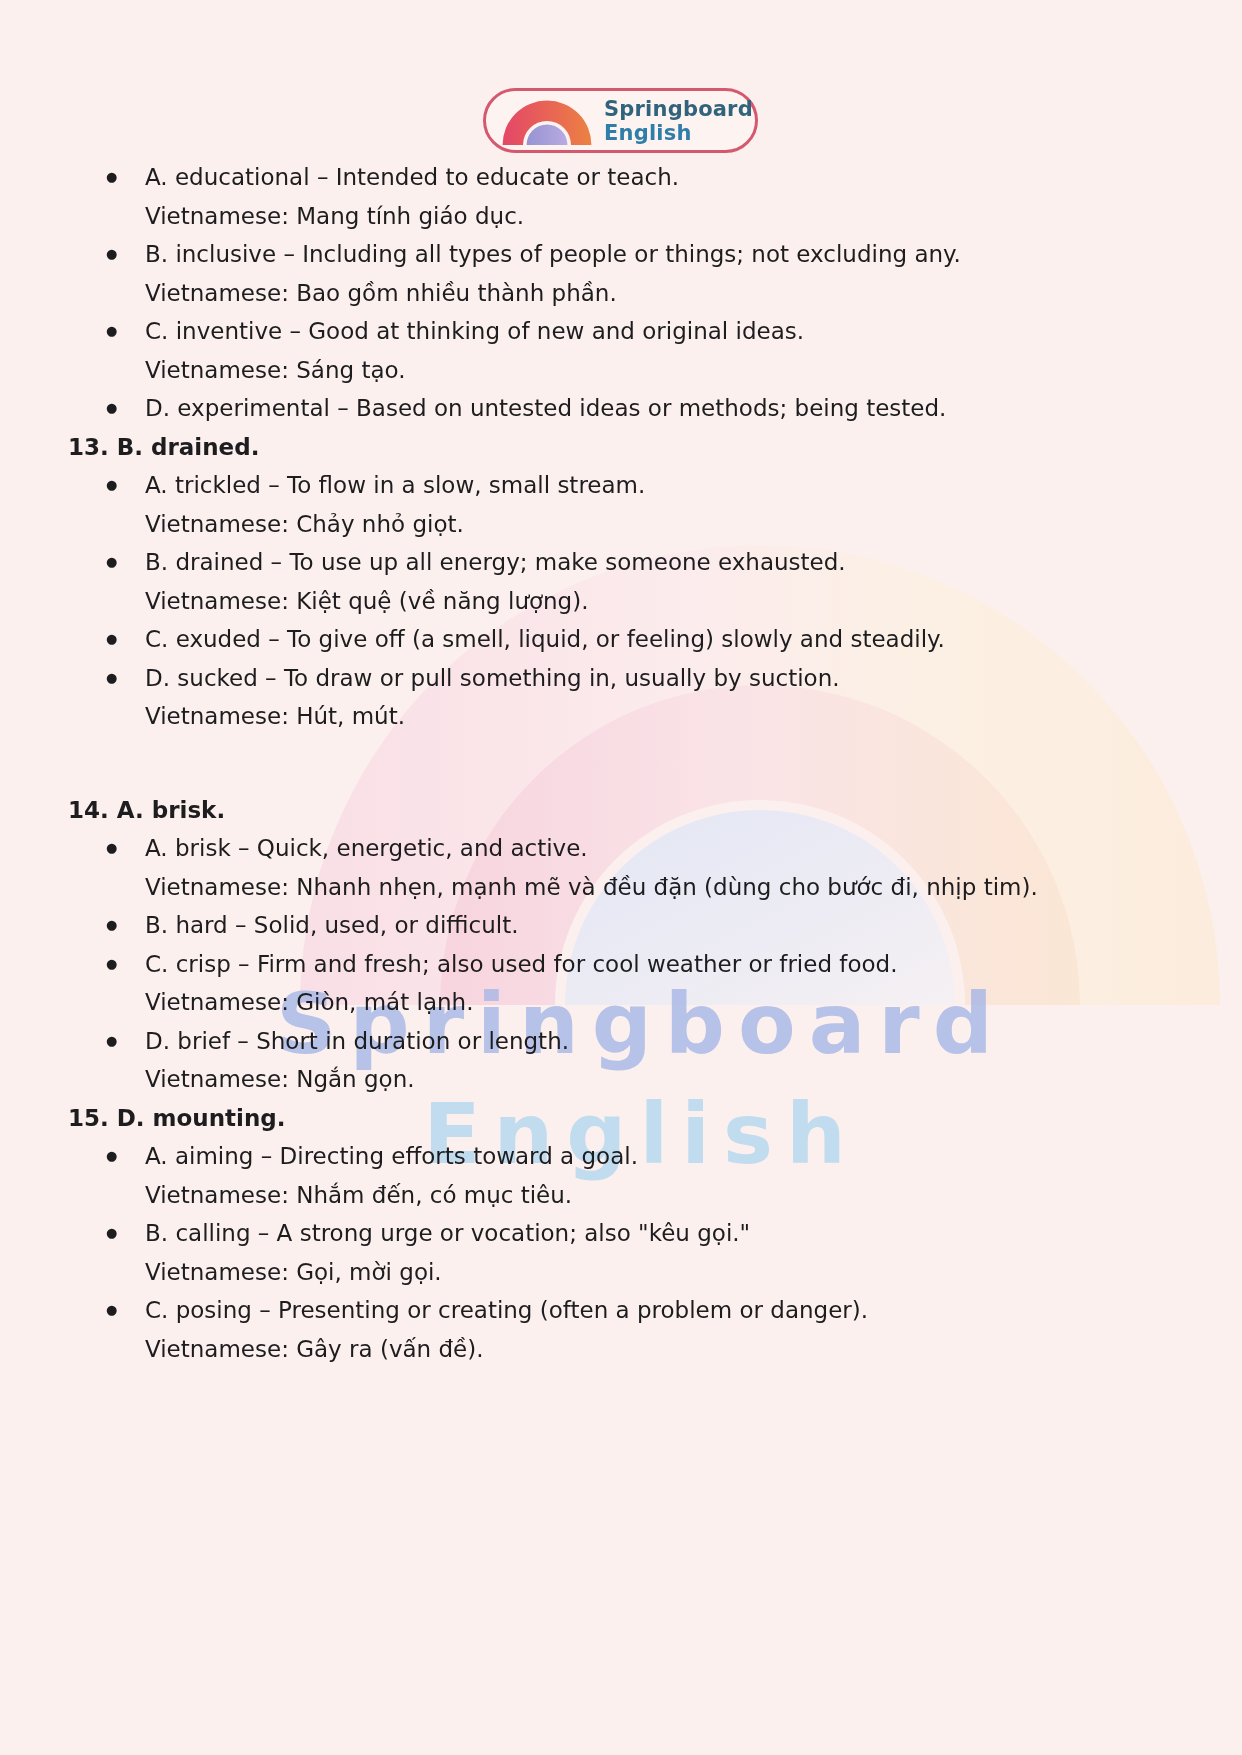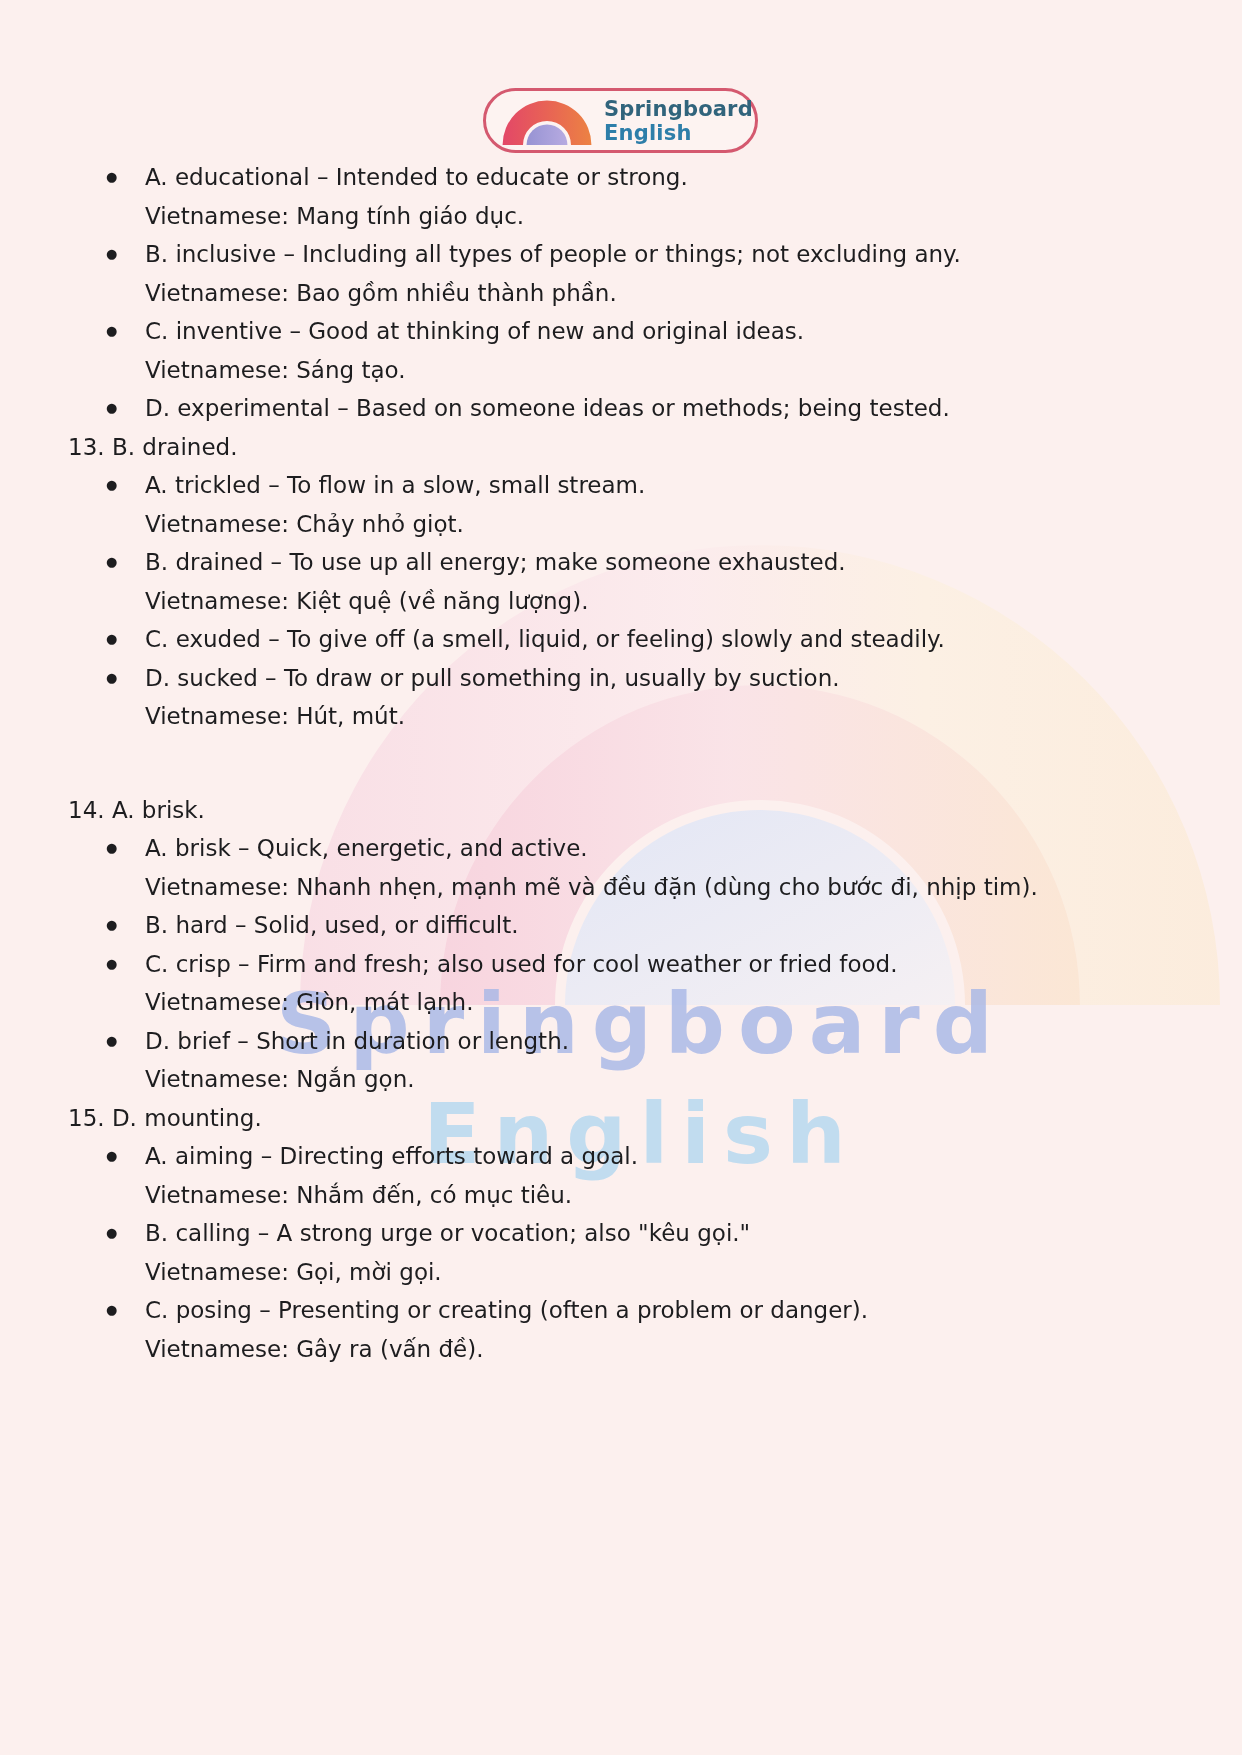--- a/index.html
+++ b/index.html
@@ -38,21 +38,21 @@
   .brand-icon { width:92px; height:48px; flex:0 0 auto; }
   .brand-text { font-weight:bold; font-size:21px; line-height:24px; letter-spacing:0.2px; }
   .brand-line1 { color:#31647c; }
   .brand-line2 { color:#2e7ea9; }
 
   
   .content {
     position:absolute; left:68px; top:158px; width:1130px;
     font-size:23px; line-height:38.5px;
   }
-  .q-heading { font-weight:normal; }
+  .q-heading { font-weight:bold; }
   .opt-def, .opt-vn { position:relative; padding-left:77px; }
   .opt-bullet {
     position:absolute; left:38px; top:0;
     font-size:13px; line-height:38.5px;
   }
   .opt-label { font-weight:normal; }
   .gap-before { margin-top:55px; }
 </style>
 </head>
 <body>
@@ -104,42 +104,42 @@
     <div class="brand-line2">English</div>
   </div>
 </div>
 
 <div class="content">
 
   <div>
     <div class="opt-def">
       <span class="opt-bullet">●</span>
       <span class="opt-label">A. educational</span>
-      <span>– Intended to educate or strong.</span>
+      <span>– Intended to educate or teach.</span>
     </div>
     <div class="opt-vn">Vietnamese: Mang tính giáo dục.</div>
 
     <div class="opt-def">
       <span class="opt-bullet">●</span>
       <span class="opt-label">B. inclusive</span>
       <span>– Including all types of people or things; not excluding any.</span>
     </div>
     <div class="opt-vn">Vietnamese: Bao gồm nhiều thành phần.</div>
 
     <div class="opt-def">
       <span class="opt-bullet">●</span>
       <span class="opt-label">C. inventive</span>
       <span>– Good at thinking of new and original ideas.</span>
     </div>
     <div class="opt-vn">Vietnamese: Sáng tạo.</div>
 
     <div class="opt-def">
       <span class="opt-bullet">●</span>
       <span class="opt-label">D. experimental</span>
-      <span>– Based on someone ideas or methods; being tested.</span>
+      <span>– Based on untested ideas or methods; being tested.</span>
     </div>
   </div>
 
   <div>
     <div class="q-heading">13. B. drained.</div>
 
     <div class="opt-def">
       <span class="opt-bullet">●</span>
       <span class="opt-label">A. trickled</span>
       <span>– To flow in a slow, small stream.</span>

